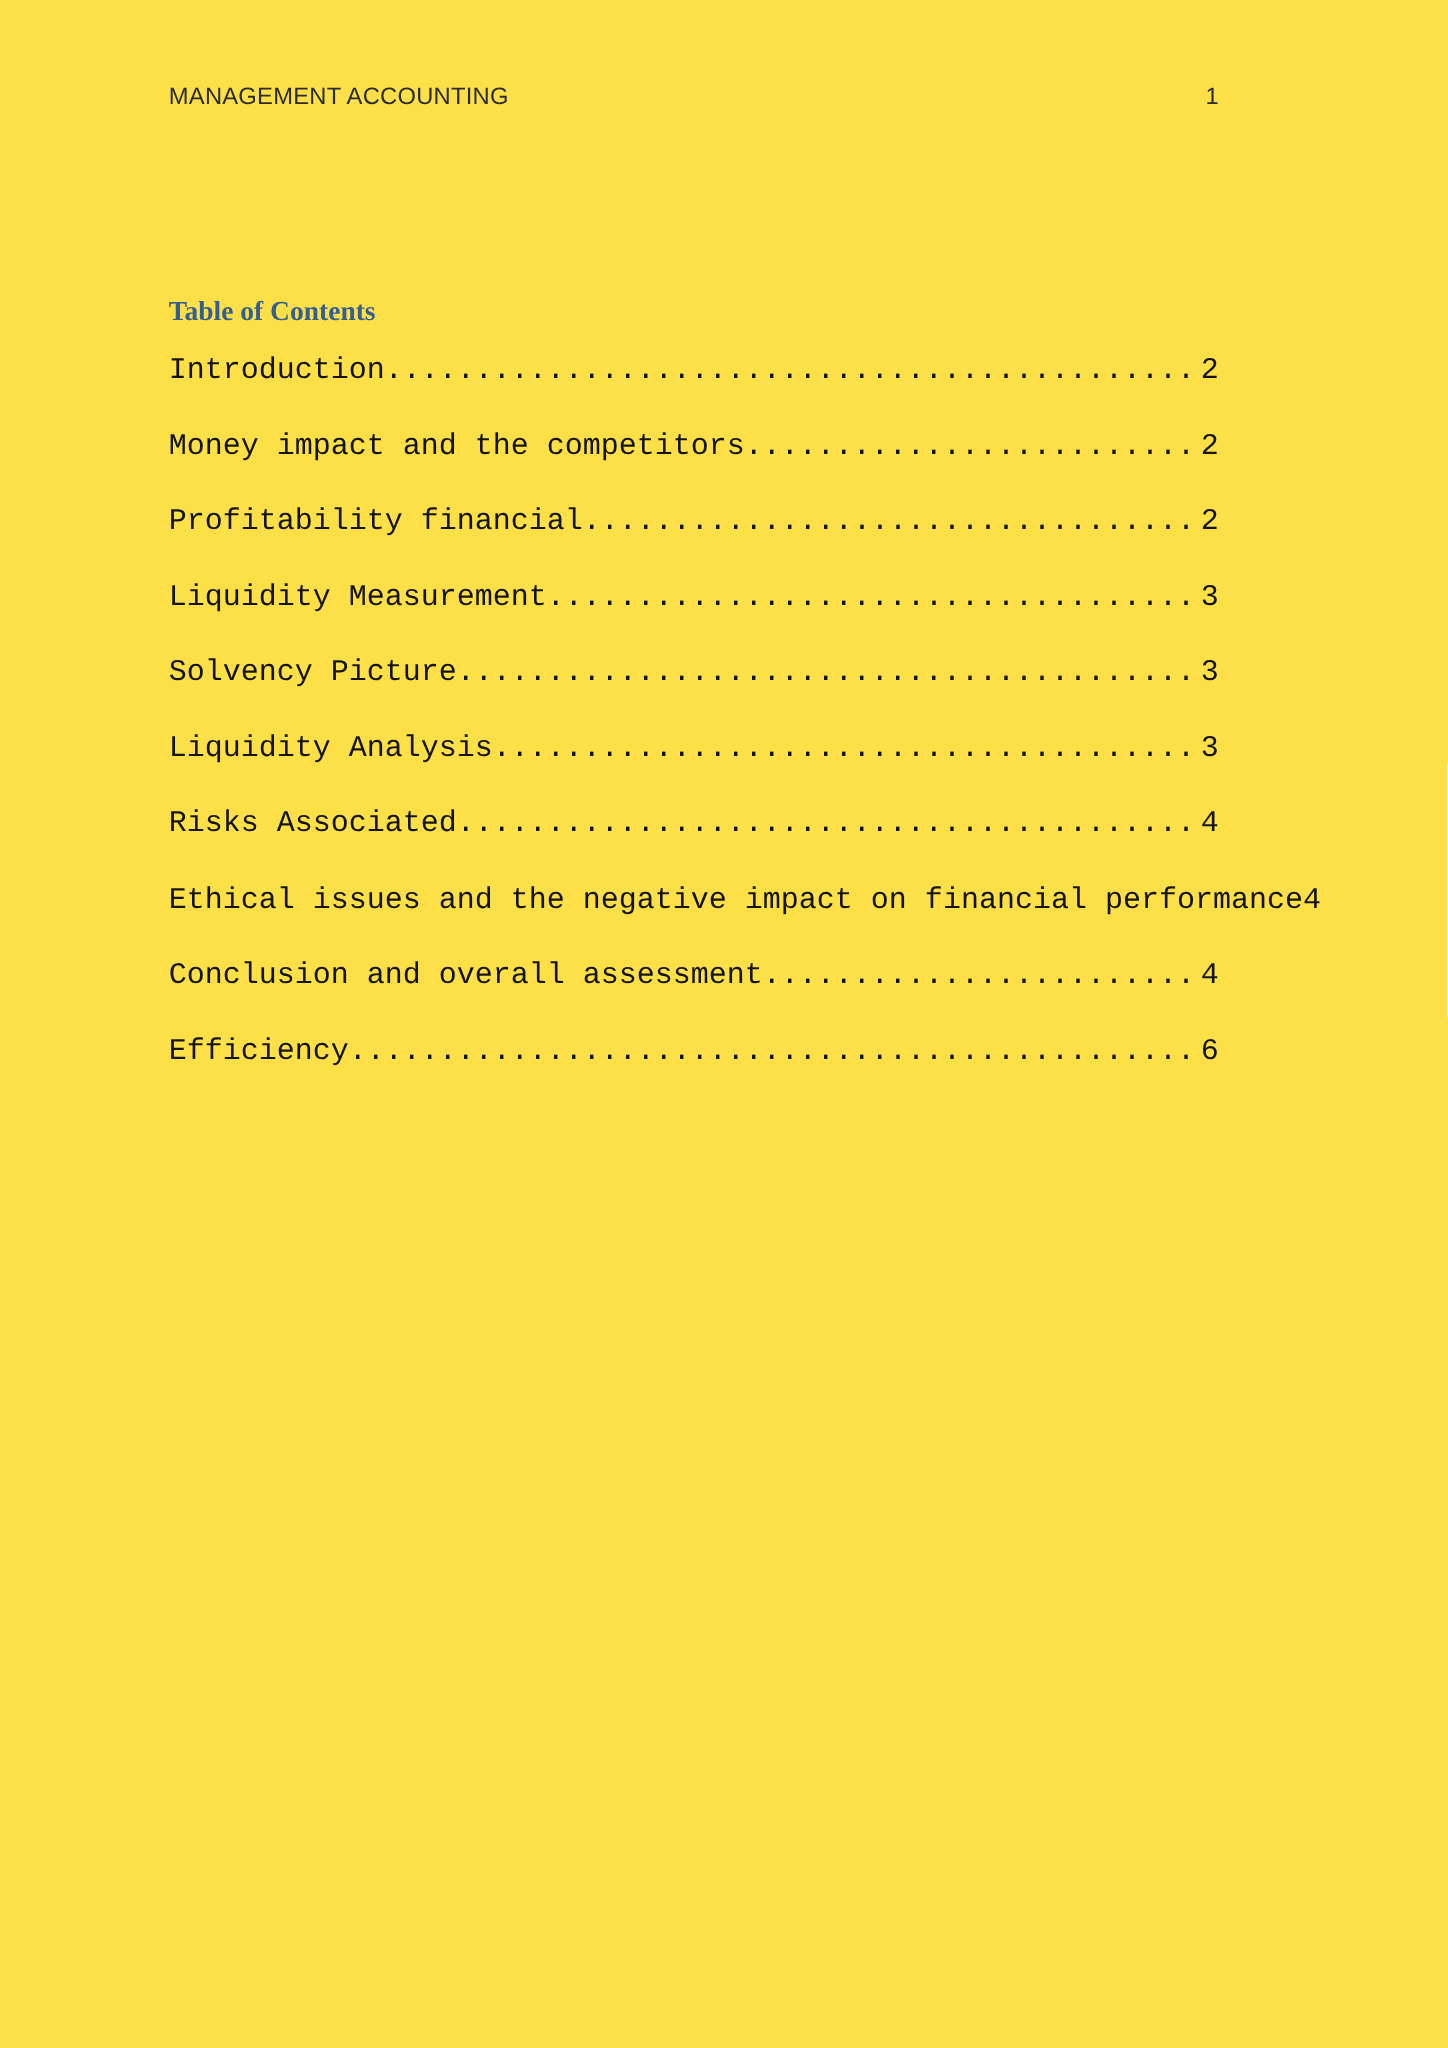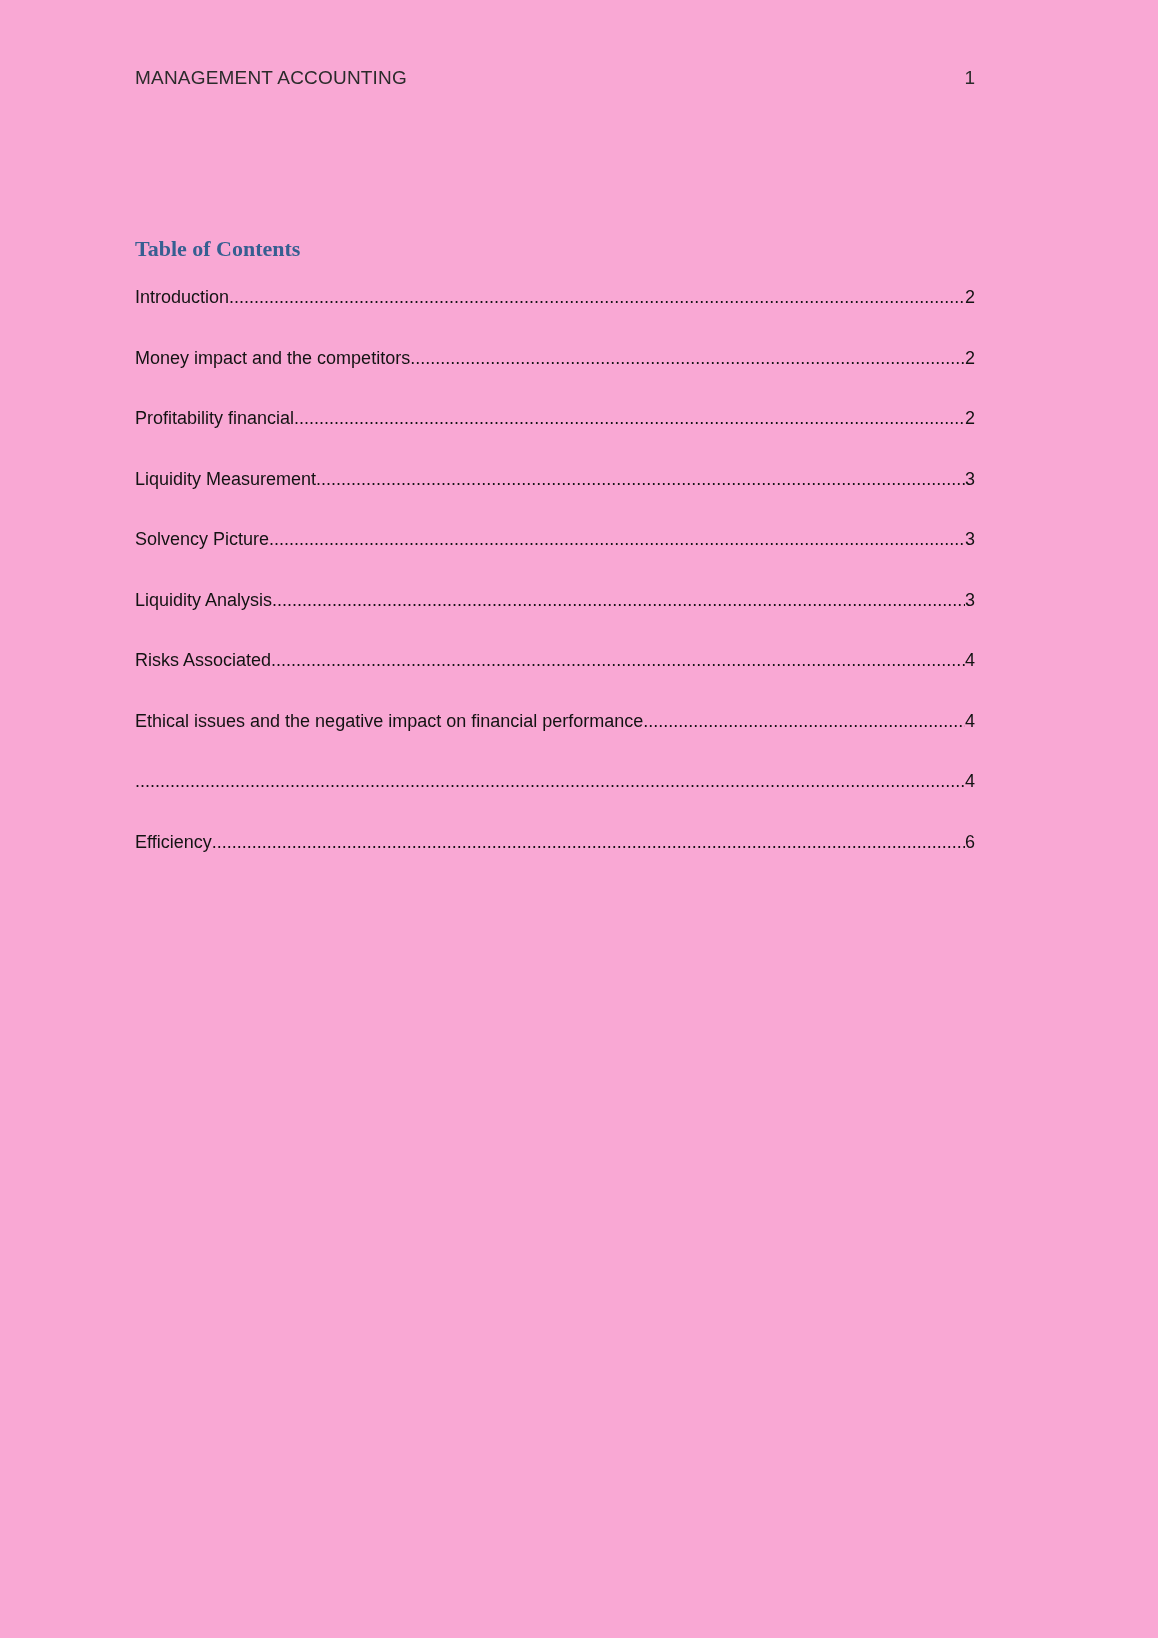--- a/index.html
+++ b/index.html
@@ -4,21 +4,21 @@
 <style>
   html, body {
     margin: 0;
     padding: 0;
     background: #ffffff;
   }
   .page {
     position: relative;
     width: 1158px;
     height: 1638px;
-    background: #f9a8d4;
+    background: #fde047;
     box-sizing: border-box;
     padding: 66px 183px 0 135px;
     overflow: hidden;
   }
   .header-row {
     display: flex;
     justify-content: space-between;
     align-items: baseline;
     font-family: "Liberation Sans", "DejaVu Sans", sans-serif;
     font-size: 19px;
@@ -37,22 +37,22 @@
     font-weight: bold;
     font-size: 22px;
     line-height: 32px;
   }
   .toc-list {
     margin-top: 18px;
   }
   .toc-row {
     display: flex;
     align-items: baseline;
-    font-family: Liberation Sans, sans-serif;
-    font-size: 18px;
+    font-family: Liberation Mono, monospace;
+    font-size: 24px;
     line-height: 28px;
     color: #131313;
     margin-bottom: 32.5px;
     cursor: pointer;
   }
   .toc-title {
     white-space: nowrap;
     flex: 0 0 auto;
   }
   .toc-dots {
@@ -119,20 +119,21 @@
     <span class="toc-page">4</span>
   </div>
 
   <div class="toc-row">
     <span class="toc-title">Ethical issues and the negative impact on financial performance</span>
     <span class="toc-dots">............................................................................................................................................................................................................................................................................................................</span>
     <span class="toc-page">4</span>
   </div>
 
   <div class="toc-row">
+    <span class="toc-title">Conclusion and overall assessment</span>
     <span class="toc-dots">............................................................................................................................................................................................................................................................................................................</span>
     <span class="toc-page">4</span>
   </div>
 
   <div class="toc-row">
     <span class="toc-title">Efficiency</span>
     <span class="toc-dots">............................................................................................................................................................................................................................................................................................................</span>
     <span class="toc-page">6</span>
   </div>
 </div>

